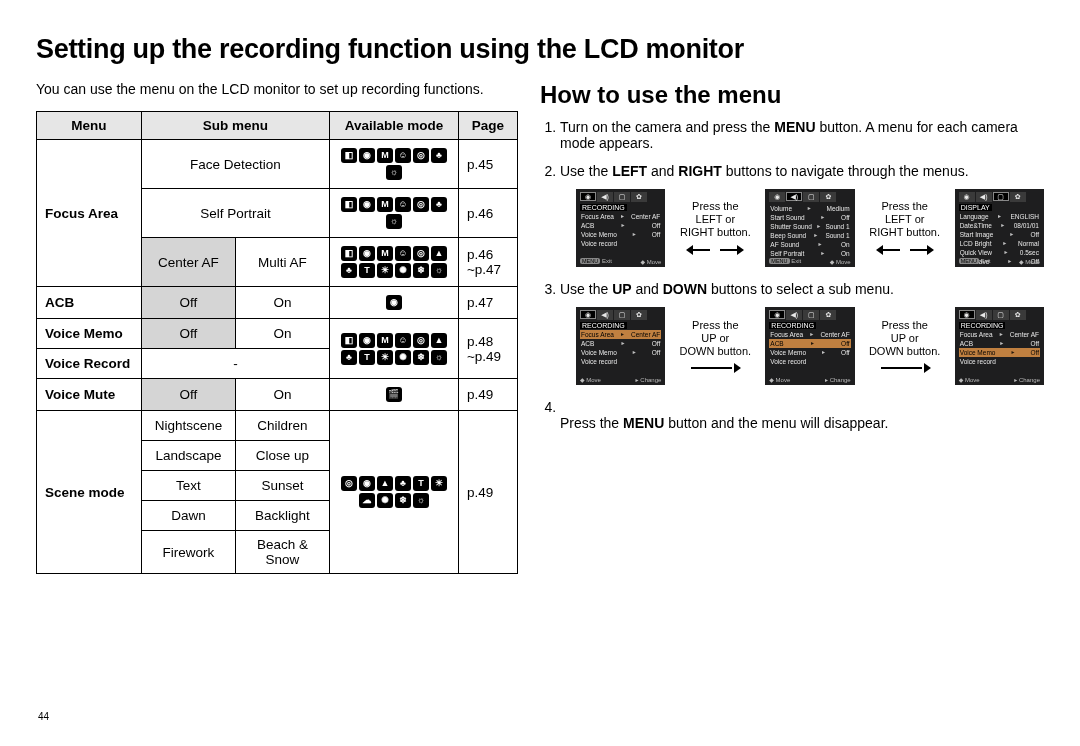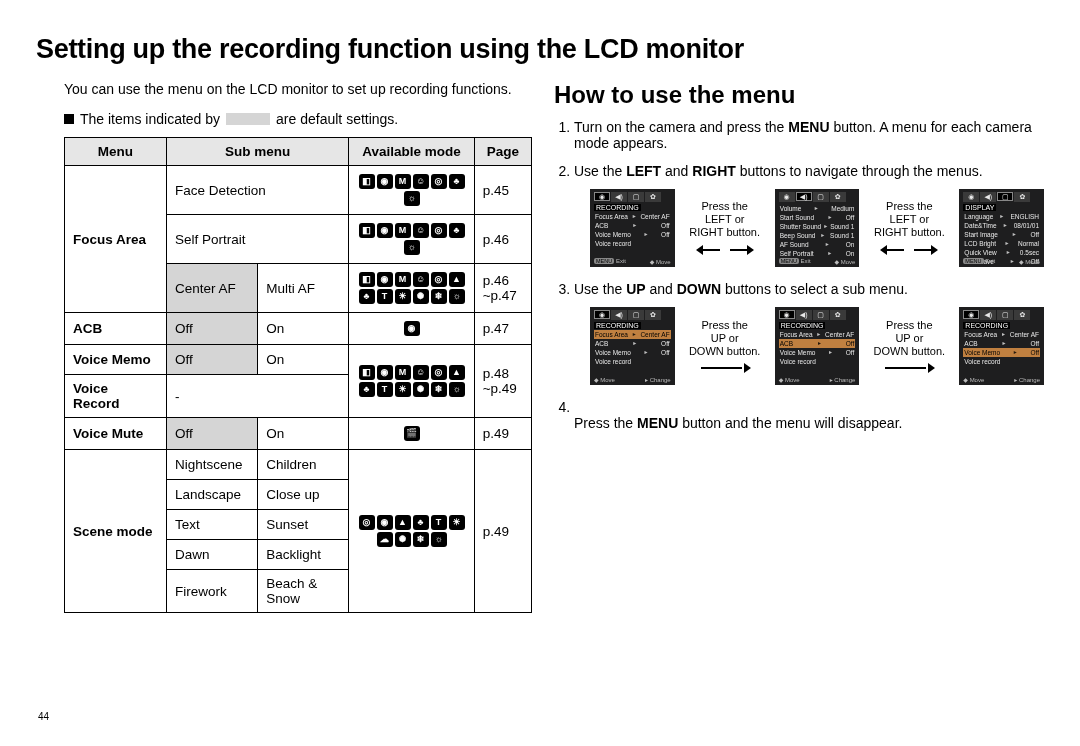--- a/index.html
+++ b/index.html
@@ -17,21 +17,20 @@
   }
   h1.title {
     font-size: 27px;
     font-weight: bold;
     margin: 0 0 16px 0;
     letter-spacing: -0.3px;
   }
   .columns {
     display: flex;
     gap: 22px;
-    margin-left: 28px;
   }
   .col {
     width: 50%;
   }
   .intro {
     font-size: 14px;
     margin: 0 0 14px 0;
   }
   .bullet-line {
     font-size: 14px;
@@ -55,21 +54,21 @@
     vertical-align: middle;
   }
   table.menu-table th {
     background: #e6e6e6;
     font-weight: bold;
     text-align: center;
   }
   table.menu-table td { height: 30px; }
   td.rowhead { font-weight: bold; text-align: left; padding-left: 10px; }
   td.shaded { background: #d5d5d5; }
-  td.center { }
+  td.center { text-align: center; }
   td.page-col { text-align: left; width: 54px; }
   td.modes { text-align: center; }
 
   
   .mode-icons { display: flex; flex-wrap: wrap; gap: 2px; justify-content: center; padding: 2px 0; }
   .mode-ico {
     width: 16px; height: 15px; background: #000; color:#fff;
     border-radius: 3px; font-size: 9px; line-height: 15px;
     text-align: center; font-weight: bold; display: inline-block;
   }
@@ -147,26 +146,20 @@
 <body>
 
 <div class="page">
   <h1 class="title">Setting up the recording function using the LCD monitor</h1>
 
   <div class="columns">
 
     <div class="col">
       <p class="intro">You can use the menu on the LCD monitor to set up recording functions.</p>
 
-      <div class="bullet-line">
-        <span class="square"></span>
-        <span>The items indicated by</span>
-        <span class="swatch"></span>
-        <span>are default settings.</span>
-      </div>
 
       <table class="menu-table">
         <thead>
           <tr>
             <th style="width:96px">Menu</th>
             <th colspan="2">Sub menu</th>
             <th style="width:118px">Available mode</th>
             <th style="width:54px">Page</th>
           </tr>
         </thead>

